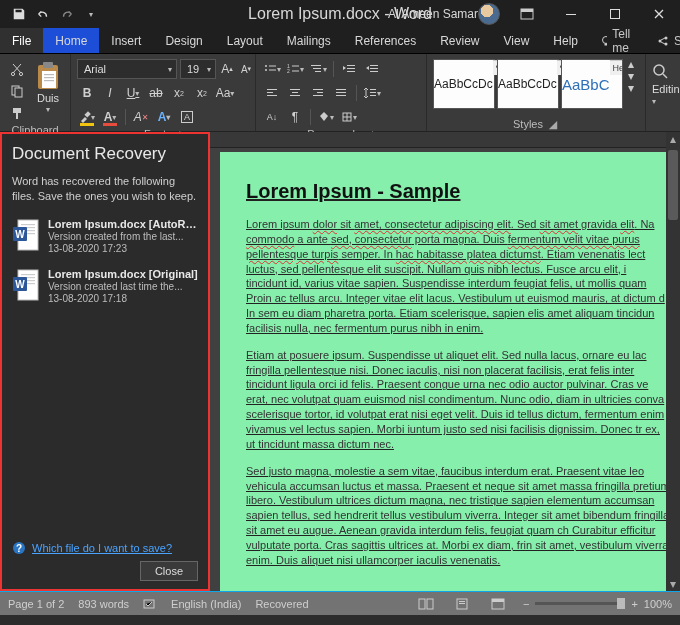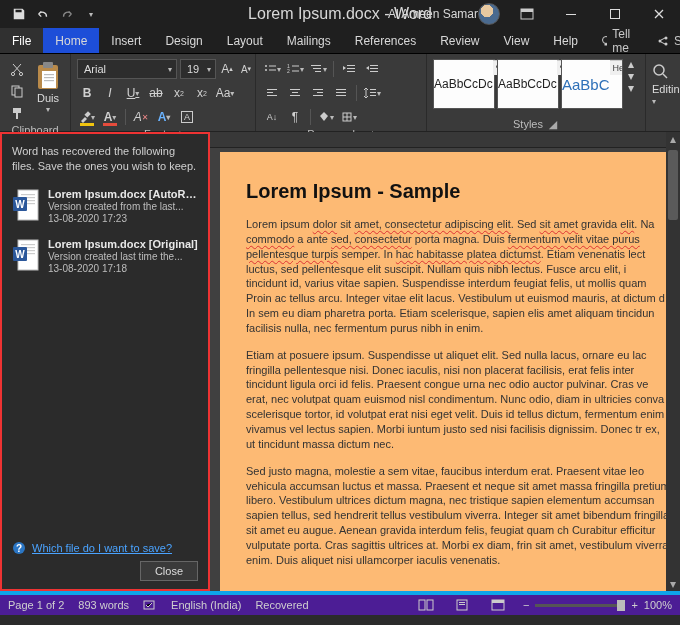--- a/index.html
+++ b/index.html
@@ -79,30 +79,30 @@
 .recov-txt .t1 { font-size:11px; font-weight:bold; color:#e8e8e8; white-space:nowrap; overflow:hidden; text-overflow:ellipsis;}
 .recov-txt .t2 { font-size:10px; color:#bdbdbd; white-space:nowrap; overflow:hidden; text-overflow:ellipsis;}
 .recov-txt .t3 { font-size:10px; color:#bdbdbd;}
 .recov-foot { margin-top:auto; display:flex; flex-direction:column; gap:6px;}
 .helprow { display:flex; align-items:center; gap:6px;}
 .helplink { color:#4aa3ff; text-decoration:underline; font-size:11px;}
 .closebtn { align-self:flex-end; background:#3a3a3a; border:1px solid #666; color:#ddd; padding:3px 14px; font-size:11px;}
 
 .doc-wrap { flex:1; background:#404040; position:relative; overflow:hidden;}
 .ruler { height:16px; background:#383838; border-bottom:1px solid #222; position:relative;}
-.page { position:absolute; top:20px; left:10px; right:0; bottom:0; background:#fdba74; color:#222; padding:28px 10px 10px 26px; overflow:hidden;}
+.page { position:absolute; top:20px; left:10px; right:0; bottom:0; background:#86efac; color:#222; padding:28px 10px 10px 26px; overflow:hidden;text-decoration:underline;}
 .page h1 { font-family: Arial, sans-serif; font-size:20px; font-weight:bold; margin-bottom:14px; color:#111;}
 .page p { font-family: Arial, sans-serif; font-size:11px; line-height:1.35; margin-bottom:12px; color:#333; text-align:left;}
 .err { border-bottom:1px wavy #d33; text-decoration: underline wavy #d33 1px; text-underline-offset:2px;}
 .scroll-v { position:absolute; right:0; top:0; bottom:0; width:14px; background:#333;}
 .scroll-v .thumb { position:absolute; left:2px; right:2px; top:18px; height:70px; background:#5a5a5a; border-radius:2px;}
 .scroll-v .arr { position:absolute; left:0; right:0; height:14px; display:flex; align-items:center; justify-content:center; color:#aaa;}
 
 
-.status { height:24px; background:#4c1d95; display:flex; align-items:center; padding:0 8px; gap:14px; color:#cfcfcf; font-size:11px; border-top:4px solid #0ea5e9;}
+.status { height:24px; background:#737373; display:flex; align-items:center; padding:0 8px; gap:14px; color:#cfcfcf; font-size:11px; border-top:1px solid #0ea5e9;}
 .status .sp { flex:1;}
 .status .vbtn { width:22px; height:18px; display:flex; align-items:center; justify-content:center; color:#c8c8c8;}
 .zoom { display:flex; align-items:center; gap:6px;}
 .zoom .track { width:90px; height:3px; background:#555; position:relative;}
 .zoom .track .knob { position:absolute; right:0; top:-4px; width:8px; height:11px; background:#bbb;}
 .dlaunch { width:12px; height:12px; display:inline-flex; align-items:center; justify-content:center; margin-left:4px; color:#aaa;}
 
 svg { display:block; }
 .chev { font-size:8px; color:#bbb;}
 </style>
@@ -429,20 +429,21 @@
       <span class="chev">▾</span>
     </div>
     <div class="glabel"></div>
   </div>
 
 </div>
 
 <div class="main">
 
   <div class="recovery">
+    <h2>Document Recovery</h2>
     <div class="sub">Word has recovered the following files. Save the ones you wish to keep.</div>
 
     <div class="recov-item">
       <svg class="doc-icon" viewBox="0 0 28 34">
           <rect x="6" y="2" width="20" height="30" fill="#fff" stroke="#bbb"></rect>
           <rect x="9" y="6" width="14" height="1.2" fill="#ccc"></rect>
           <rect x="9" y="9" width="14" height="1.2" fill="#ccc"></rect>
           <rect x="9" y="12" width="14" height="1.2" fill="#ccc"></rect>
           <rect x="9" y="15" width="14" height="1.2" fill="#ccc"></rect>
           <rect x="1" y="9" width="14" height="14" rx="1" fill="#2b579a"></rect>

